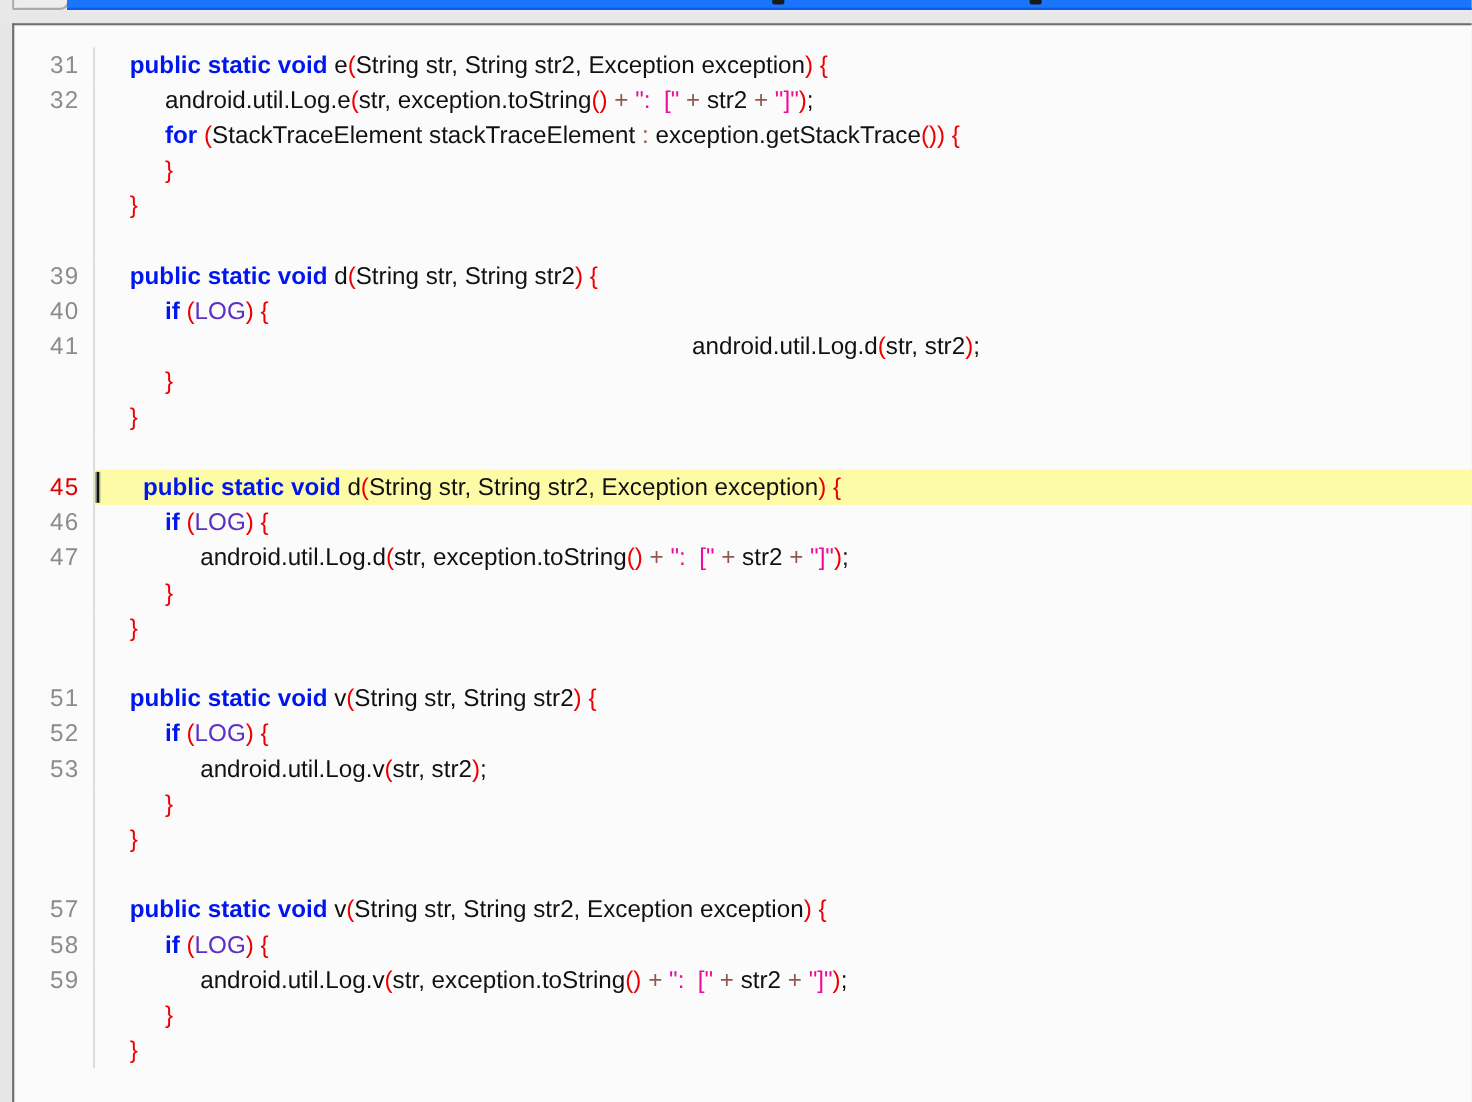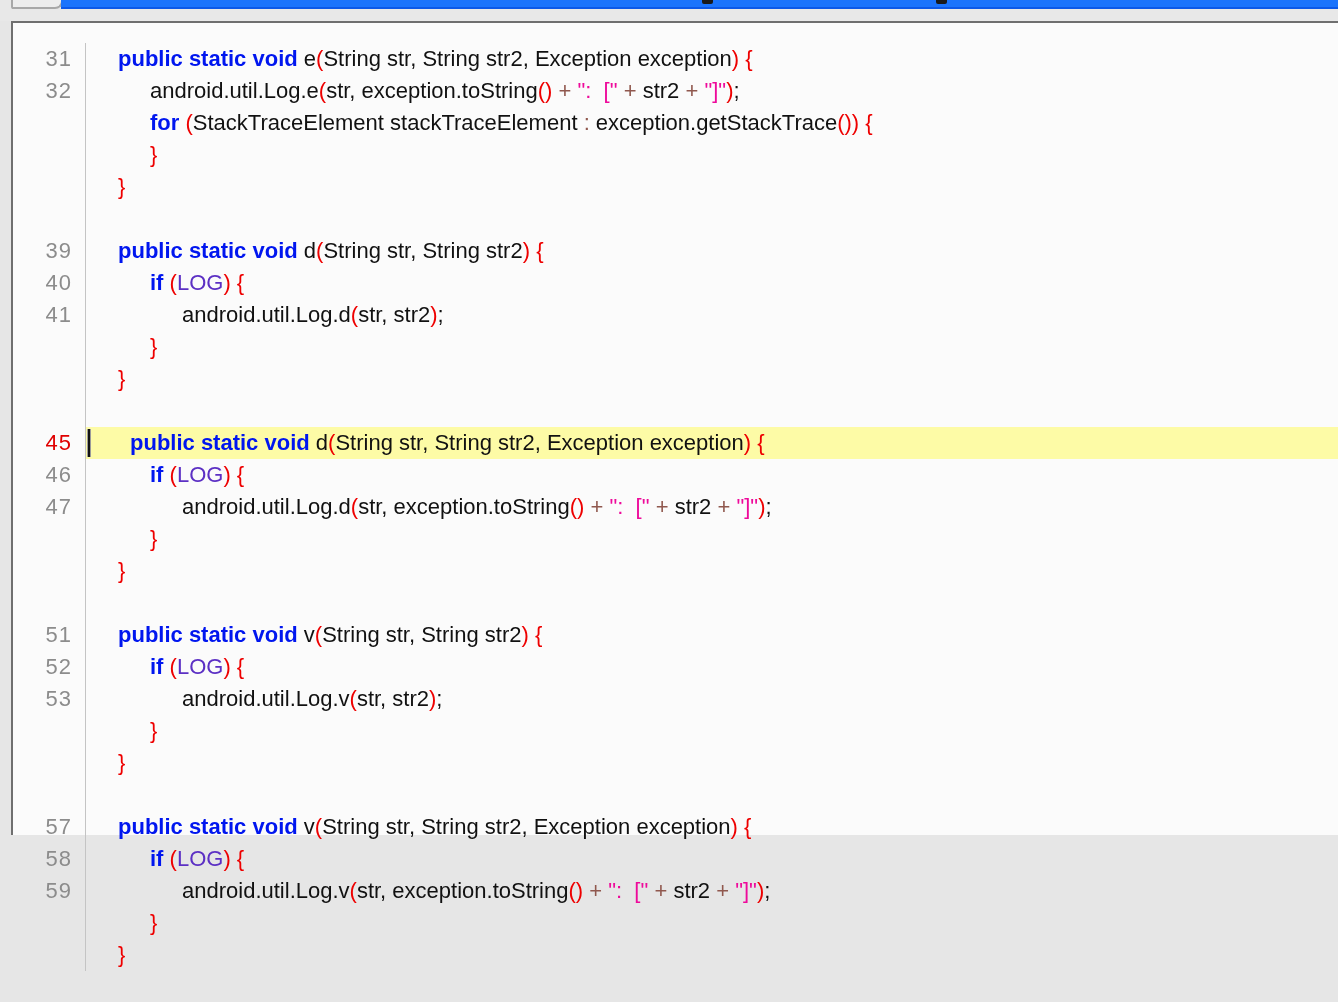--- a/index.html
+++ b/index.html
@@ -22,21 +22,21 @@
   }
   .tab-stub{
     position:absolute;left:11px;top:-3px;width:52px;height:12px;
     background:#ededed;border:2px solid #a8a8a8;border-top:none;
     border-bottom-right-radius:8px;border-bottom-left-radius:2px;
   }
   .glyph-mark{position:absolute;top:0;width:11px;height:4px;background:#1a1a1a;border-radius:0 0 2px 2px;}
   .glyph-mark.m1{left:641px;}
   .glyph-mark.m2{left:875px;}
   .editor{
-    margin-left:11px;height:814px;background:var(--editor_bg);
+    margin-left:11px;height:981px;background:var(--editor_bg);
     border-left:2px solid var(--border);border-top:2px solid var(--border);
     padding-top:20px;
   }
   .row{display:flex;height:32px;line-height:32px;font-size:22px;}
   .gut{
     flex:0 0 73px;width:73px;border-right:1px solid var(--gutter_sep);
     text-align:right;padding-right:13px;color:var(--line_number);
     font-size:22px;letter-spacing:1px;
   }
   .row.hl .gut{color:var(--active_line_number);font-weight:400;}
@@ -93,21 +93,21 @@
       <div class="row">
         <div class="gut">39</div>
         <div class="code" style="padding-left: 32px;"><span class="tok-kw">public static void</span><span class="tok-t"> d</span><span class="tok-p">(</span><span class="tok-t">String str, String str2</span><span class="tok-p">)</span><span class="tok-t"> </span><span class="tok-p">{</span></div>
       </div>
       <div class="row">
         <div class="gut">40</div>
         <div class="code" style="padding-left: 64px;"><span class="tok-kw">if</span><span class="tok-t"> </span><span class="tok-p">(</span><span class="tok-id">LOG</span><span class="tok-p">)</span><span class="tok-t"> </span><span class="tok-p">{</span></div>
       </div>
       <div class="row">
         <div class="gut">41</div>
-        <div class="code" style="padding-left: 96px;"><span class="tok-t">android.util.Log.d</span><span class="tok-p">(</span><span class="tok-t">str, str2</span><span class="tok-p">)</span><span class="tok-t">;</span></div>
+        <div class="code" style="padding-left: 96px; text-align: center;"><span class="tok-t">android.util.Log.d</span><span class="tok-p">(</span><span class="tok-t">str, str2</span><span class="tok-p">)</span><span class="tok-t">;</span></div>
       </div>
       <div class="row">
         <div class="gut"></div>
         <div class="code" style="padding-left: 64px;"><span class="tok-p">}</span></div>
       </div>
       <div class="row">
         <div class="gut"></div>
         <div class="code" style="padding-left: 32px;"><span class="tok-p">}</span></div>
       </div>
       <div class="row">

